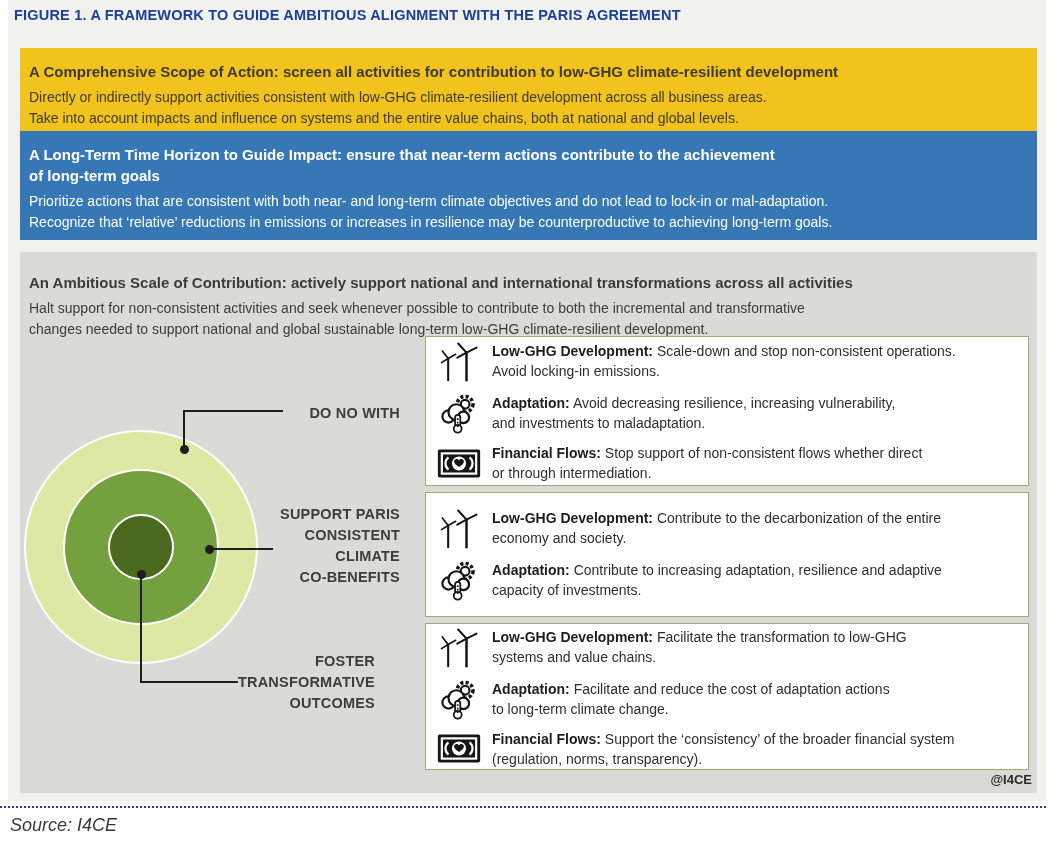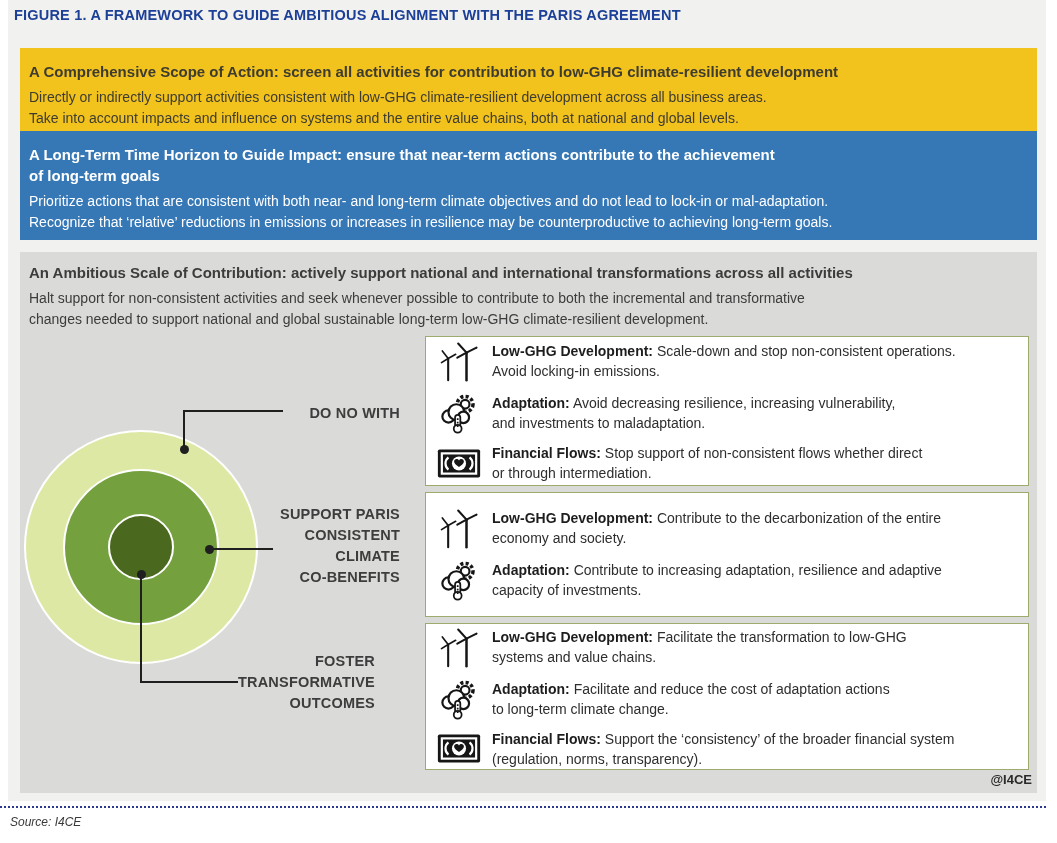--- a/index.html
+++ b/index.html
@@ -14,21 +14,21 @@
     left:14px;top:7px;width:1000px;
     font-size:14.5px;font-weight:bold;letter-spacing:.2px;
     color:var(--title_blue,#1c3f97);
   }
   .band{left:20px;width:1017px;box-sizing:border-box;padding:13px 10px 10px 9px;}
   .band h2{margin:0;font-size:15px;line-height:21px;font-weight:bold;white-space:pre-line;}
   .band p{margin:5px 0 0 0;font-size:14px;line-height:21px;white-space:pre-line;}
   #band-scope{top:36px;height:112px;background:var(--yellow,#f2c21d);color:#3e3c30;margin-top:12px;}
   #band-horizon{top:131px;height:109px;background:var(--blue,#3678b6);color:#fff;}
   #band-scale{top:252px;height:541px;background:var(--panel_gray,#dadad8);color:var(--text_dark,#3c3c3c);padding:0;}
-  #band-scale .scale-head{padding:10px 10px 0 9px;}
+  #band-scale .scale-head{padding:20px 10px 0 9px;}
 
   
   .ring{border-radius:50%;box-sizing:border-box;}
   #ring-outer{left:24px;top:430px;width:234px;height:234px;background:var(--ring_outer,#dde8a5);border:2px solid #fff;}
   #ring-middle{left:63px;top:469px;width:156px;height:156px;background:var(--ring_middle,#74a03e);border:2px solid #fff;}
   #ring-inner{left:108px;top:514px;width:66px;height:66px;background:var(--ring_inner,#4a691f);border:2px solid #fff;}
 
   
   .cline{background:#1f1f1f;}
   .cdot{width:9px;height:9px;border-radius:50%;background:#1f1f1f;}
@@ -63,21 +63,21 @@
   .icn{flex:0 0 46px;display:flex;justify-content:center;align-items:center;}
   .dtext{margin:0;font-size:14px;line-height:20px;color:#2e2e2e;}
   .dtext b{color:#1d1d1d;}
   .dtext span{white-space:pre-line;}
 
   #credit{right:25px;top:772px;font-size:13px;font-weight:bold;color:#2a2a2a;}
   #dotted-rule{
     left:0;top:806px;width:1046px;height:2px;
     background:repeating-linear-gradient(90deg,var(--dotted_rule,#2b3a90) 0 2px,transparent 2px 4px);
   }
-  #source-line{left:10px;top:815px;font-size:12px;font-style:italic;color:#3a3a3a;}
+  #source-line{left:10px;top:815px;font-size:18px;font-style:italic;color:#3a3a3a;}
 </style>
 </head>
 <body>
 
 <div id="page">
 
   <div id="fig-bg" class="abs"></div>
 
   <div id="fig-title" class="abs">FIGURE 1. A FRAMEWORK TO GUIDE AMBITIOUS ALIGNMENT WITH THE PARIS AGREEMENT</div>
 

